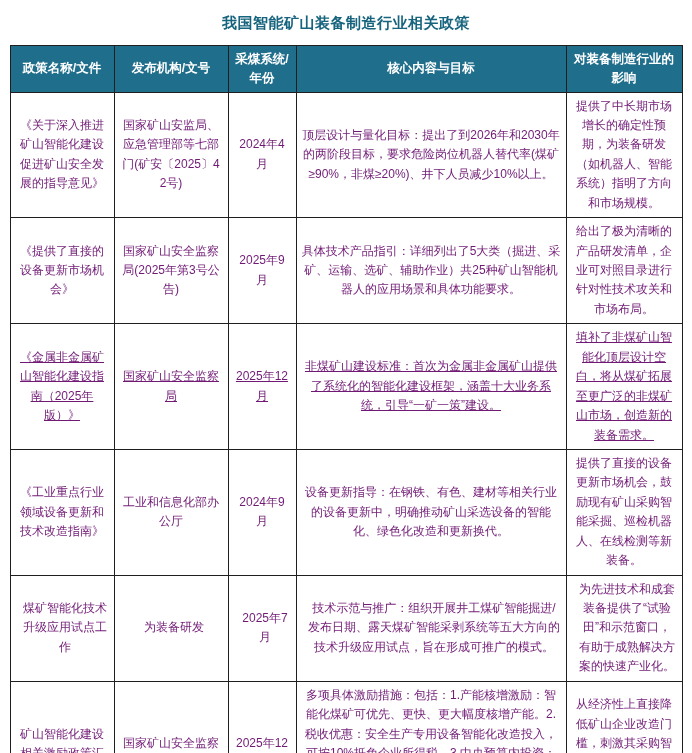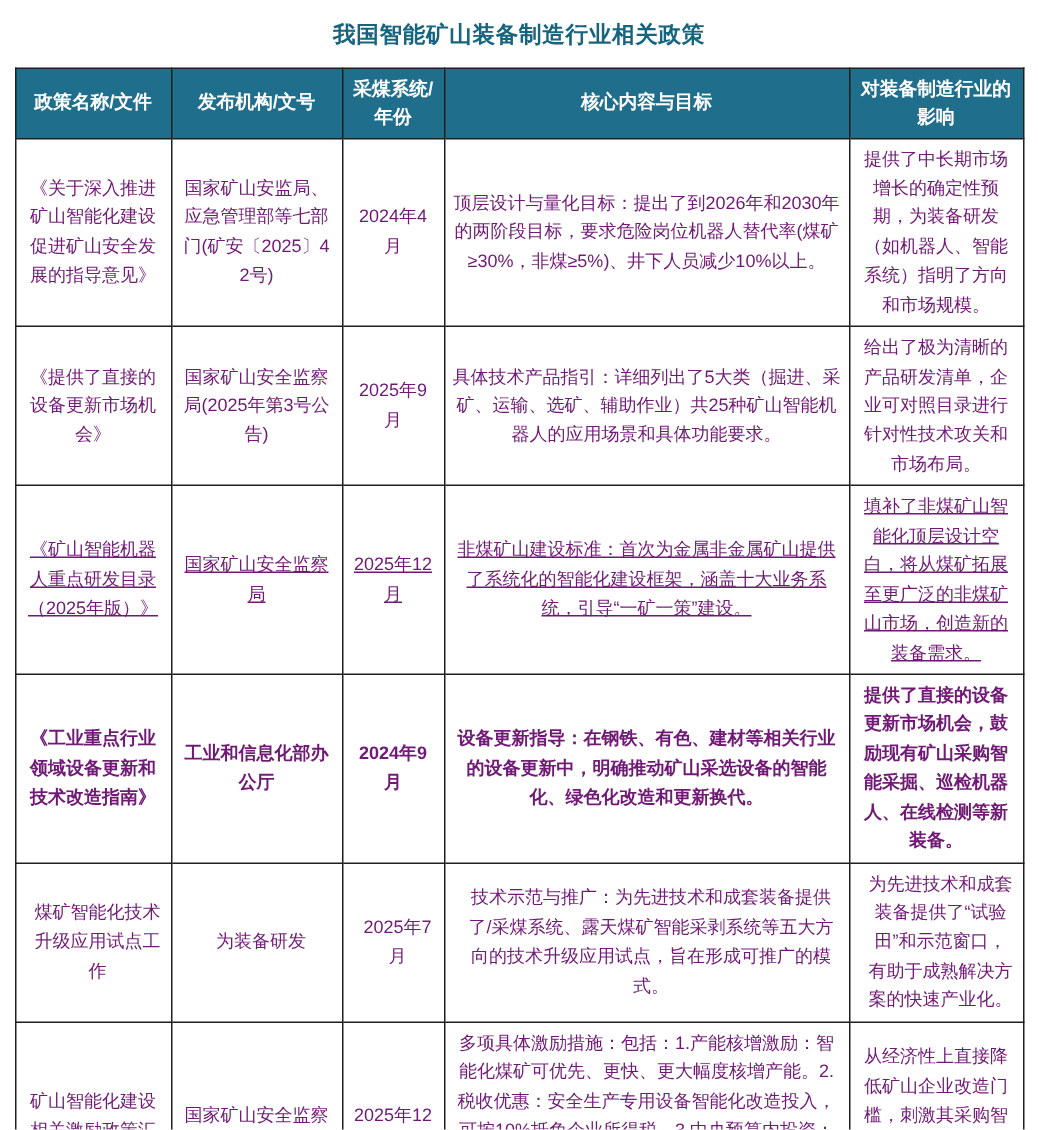--- a/index.html
+++ b/index.html
@@ -49,21 +49,21 @@
     background: #1F6E8C;
     color: #ffffff;
     font-weight: bold;
     font-size: 12.5px;
     height: 44px;
     line-height: 1.5;
   }
   tbody tr:nth-child(1) td { height: 99px; }
   tbody tr:nth-child(2) td { height: 105px; margin-top: 10px; }
   tbody tr:nth-child(3) td { height: 109px; text-decoration: underline; }
-  tbody tr:nth-child(4) td { height: 94px; font-weight: bold; }
+  tbody tr:nth-child(4) td { height: 94px; }
   tbody tr:nth-child(5) td { height: 101px; padding-left: 11px; }
   tbody tr:nth-child(6) td { height: 142px; }
 </style>
 </head>
 <body>
 
 <div class="page">
   <h1 class="title">我国智能矿山装备制造行业相关政策</h1>
 
   <table class="policy-table">
@@ -81,49 +81,49 @@
         <th>采煤系统/年份</th>
         <th>核心内容与目标</th>
         <th>对装备制造行业的影响</th>
       </tr>
     </thead>
     <tbody>
       <tr>
         <td>《关于深入推进矿山智能化建设促进矿山安全发展的指导意见》</td>
         <td>国家矿山安监局、应急管理部等七部门(矿安〔2025〕42号)</td>
         <td>2024年4月</td>
-        <td>顶层设计与量化目标：提出了到2026年和2030年的两阶段目标，要求危险岗位机器人替代率(煤矿≥30%，非煤≥5%)、井下人员减少10%以上。</td>
+        <td>顶层设计与量化目标：提出了到2026年和2030年的两阶段目标，要求危险岗位机器人替代率(煤矿≥90%，非煤≥20%)、井下人员减少10%以上。</td>
         <td>提供了中长期市场增长的确定性预期，为装备研发（如机器人、智能系统）指明了方向和市场规模。</td>
       </tr>
       <tr>
         <td>《提供了直接的设备更新市场机会》</td>
         <td>国家矿山安全监察局(2025年第3号公告)</td>
         <td>2025年9月</td>
         <td>具体技术产品指引：详细列出了5大类（掘进、采矿、运输、选矿、辅助作业）共25种矿山智能机器人的应用场景和具体功能要求。</td>
         <td>给出了极为清晰的产品研发清单，企业可对照目录进行针对性技术攻关和市场布局。</td>
       </tr>
       <tr>
-        <td>《矿山智能机器人重点研发目录（2025年版）》</td>
+        <td>《金属非金属矿山智能化建设指南（2025年版）》</td>
         <td>国家矿山安全监察局</td>
         <td>2025年12月</td>
         <td>非煤矿山建设标准：首次为金属非金属矿山提供了系统化的智能化建设框架，涵盖十大业务系统，引导“一矿一策”建设。</td>
         <td>填补了非煤矿山智能化顶层设计空白，将从煤矿拓展至更广泛的非煤矿山市场，创造新的装备需求。</td>
       </tr>
       <tr>
         <td>《工业重点行业领域设备更新和技术改造指南》</td>
         <td>工业和信息化部办公厅</td>
         <td>2024年9月</td>
         <td>设备更新指导：在钢铁、有色、建材等相关行业的设备更新中，明确推动矿山采选设备的智能化、绿色化改造和更新换代。</td>
         <td>提供了直接的设备更新市场机会，鼓励现有矿山采购智能采掘、巡检机器人、在线检测等新装备。</td>
       </tr>
       <tr>
         <td>煤矿智能化技术升级应用试点工作</td>
         <td>为装备研发</td>
         <td>2025年7月</td>
-        <td>技术示范与推广：为先进技术和成套装备提供了/采煤系统、露天煤矿智能采剥系统等五大方向的技术升级应用试点，旨在形成可推广的模式。</td>
+        <td>技术示范与推广：组织开展井工煤矿智能掘进/发布日期、露天煤矿智能采剥系统等五大方向的技术升级应用试点，旨在形成可推广的模式。</td>
         <td>为先进技术和成套装备提供了“试验田”和示范窗口，有助于成熟解决方案的快速产业化。</td>
       </tr>
       <tr>
         <td>矿山智能化建设相关激励政策汇总</td>
         <td>国家矿山安全监察局</td>
         <td>2025年12月</td>
         <td>多项具体激励措施：包括：1.产能核增激励：智能化煤矿可优先、更快、更大幅度核增产能。2.税收优惠：安全生产专用设备智能化改造投入，可按10%抵免企业所得税。3.中央预算内投资：单个智能化改造项目最高补助3000万元（2023-2025周期）。4.费用列支：智能化建设支出可在企业安全生产费用中列支。</td>
         <td>从经济性上直接降低矿山企业改造门槛，刺激其采购智能装备的意愿，为装备市场需求释放提供“催化剂”。</td>
       </tr>
     </tbody>

